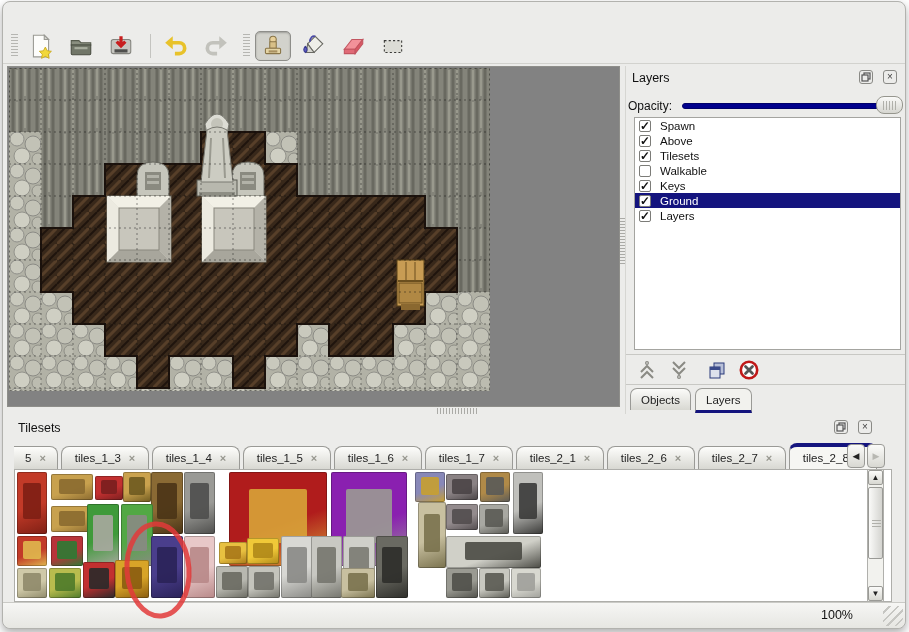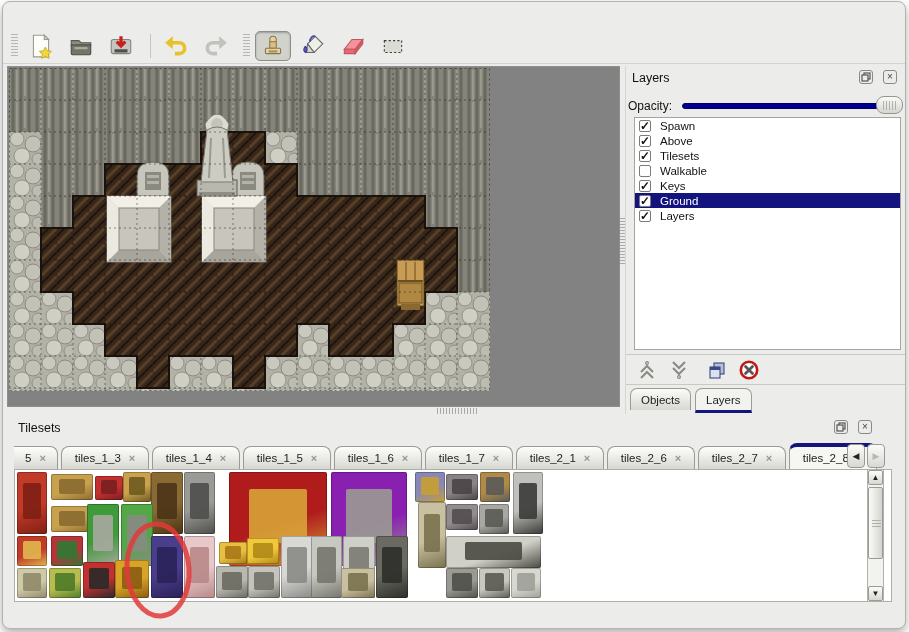--- a/index.html
+++ b/index.html
@@ -505,18 +505,22 @@
         </div>
       <div class="thumb">
           <div class="grip"></div>
         </div>
       <div class="arrow" style="bottom:0;">
           <span>▼</span>
         </div>
     </div>
   </div>
 
+  <div class="statusbar">
+    <span class="zoom-label">100%</span>
+    <div class="resize-grip"></div>
+  </div>
 
 </div>
 
 <svg class="overlay">
   <ellipse cx="158" cy="570" rx="31" ry="46" fill="none" stroke-width="5" opacity="0.85" transform="rotate(-4 158 570)" stroke="#e23a3a"></ellipse>
 </svg>
 
 </body></html>

